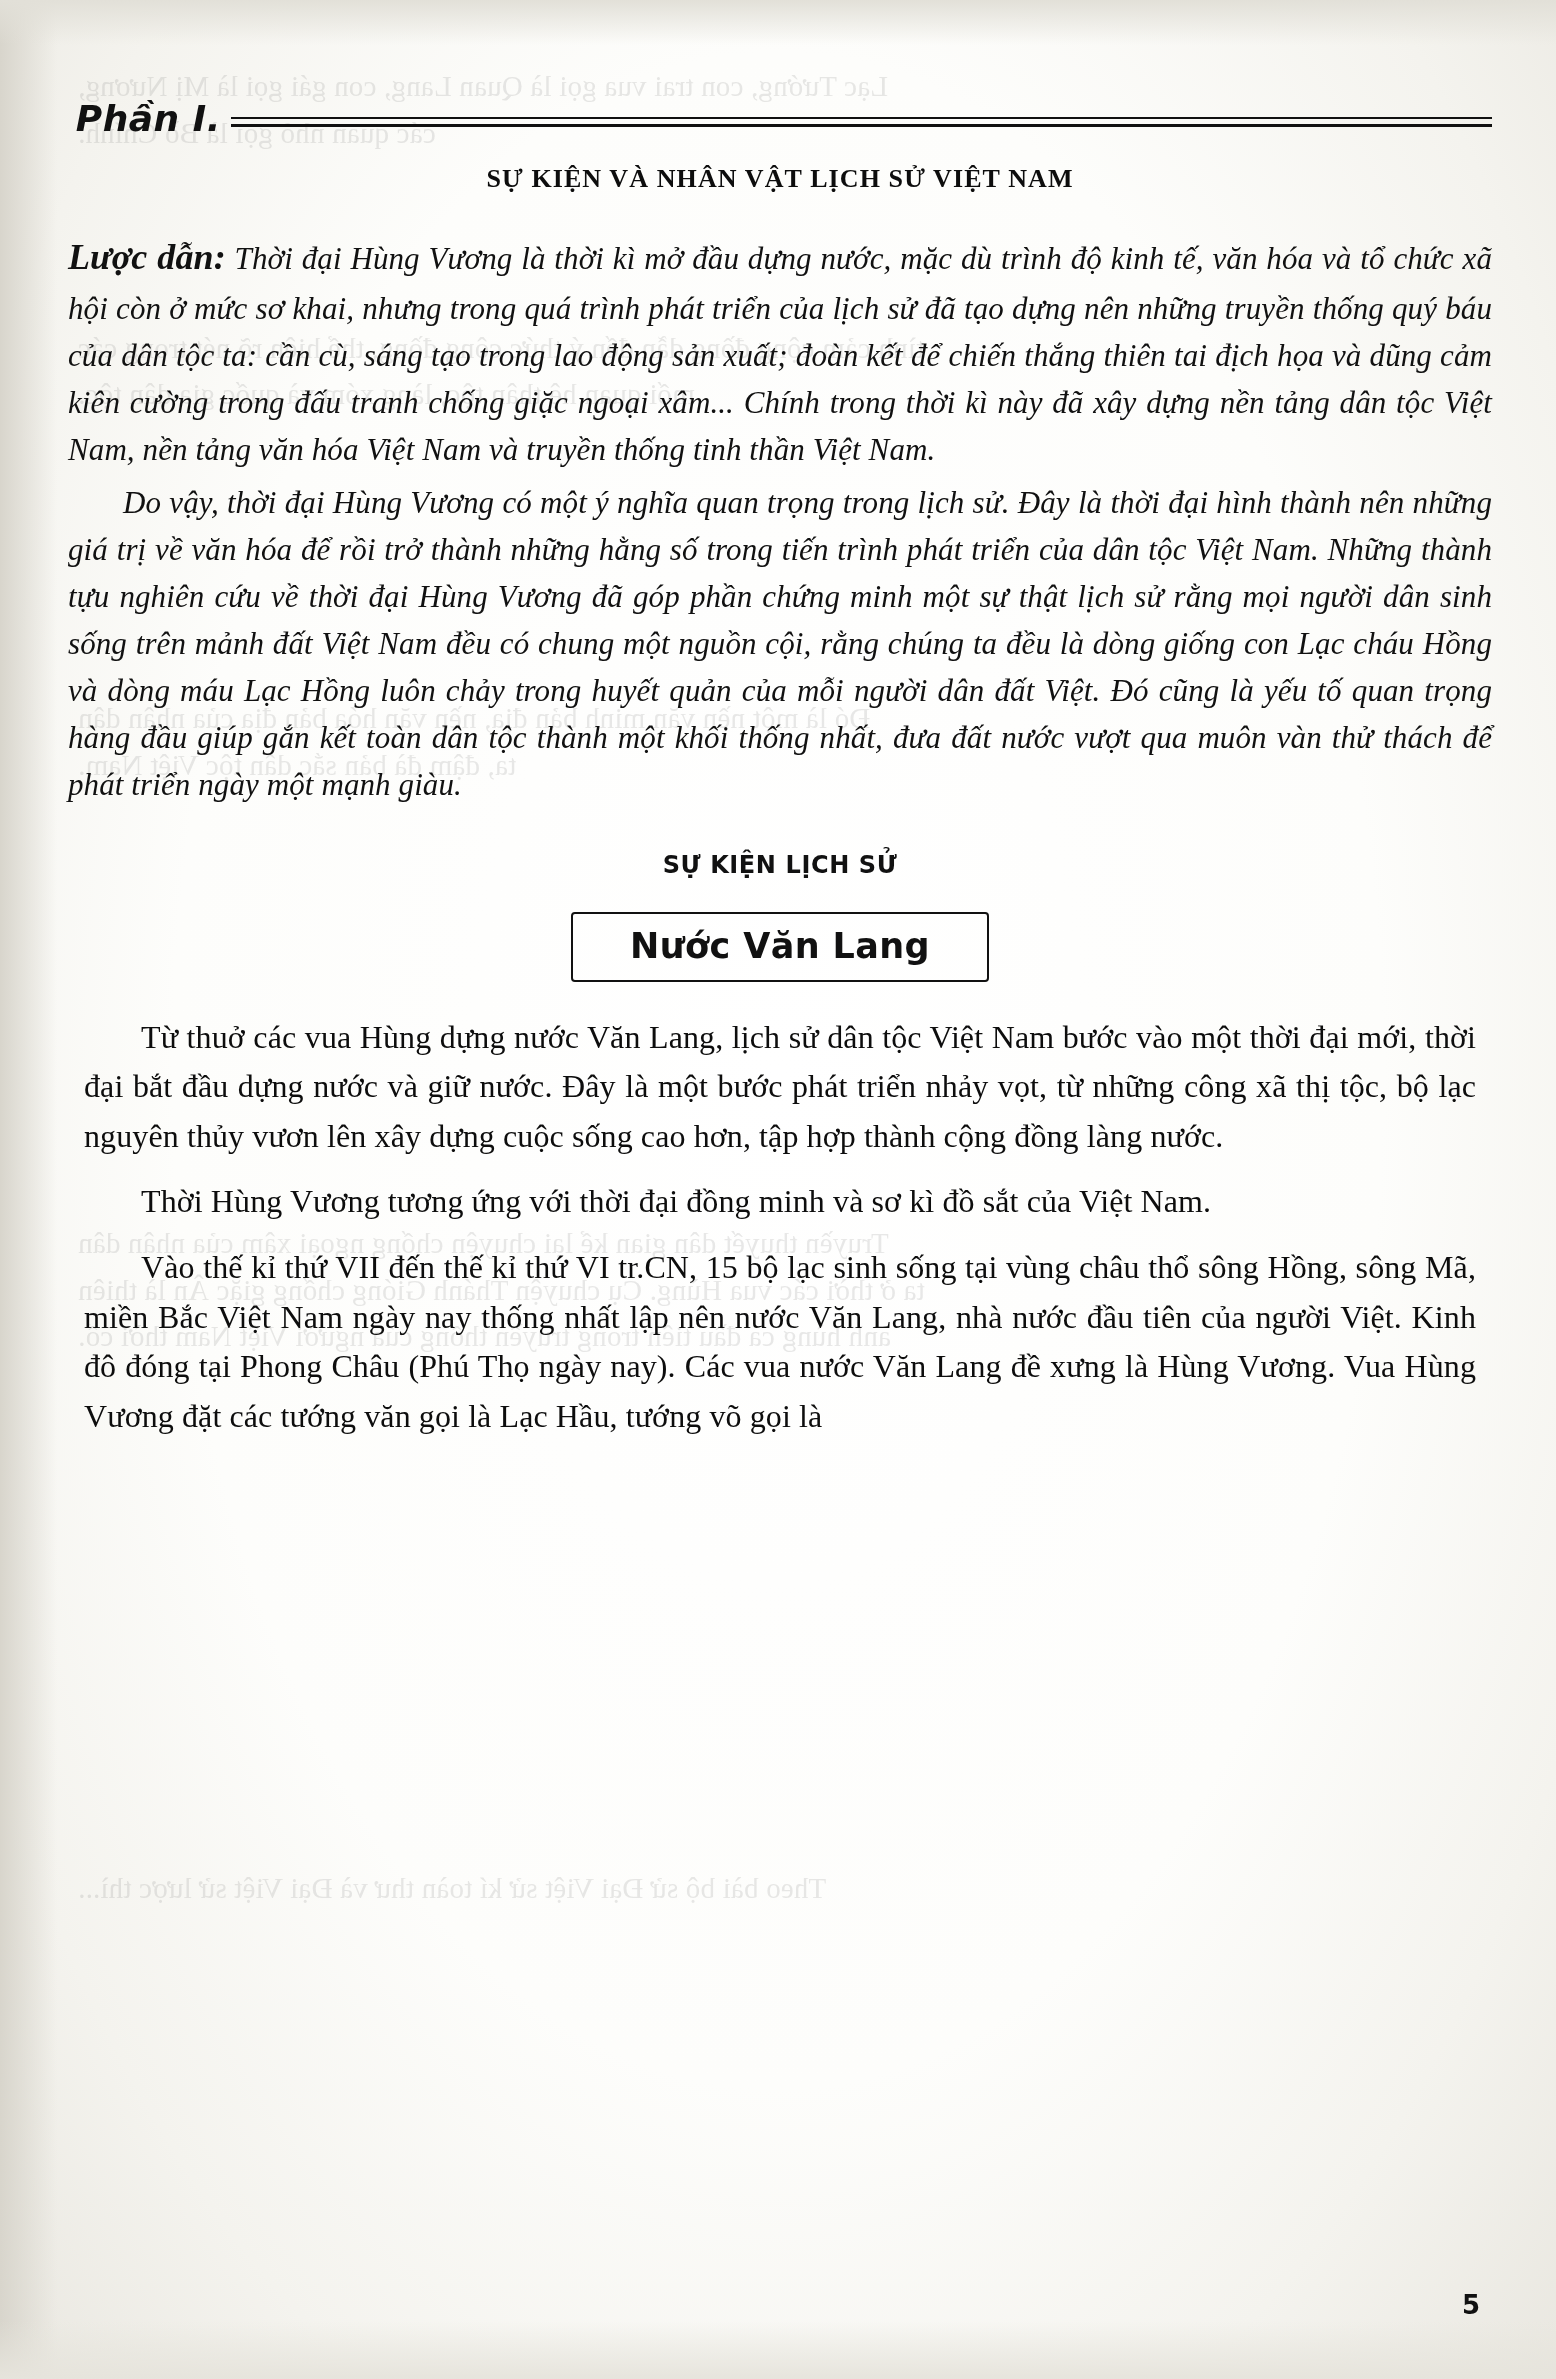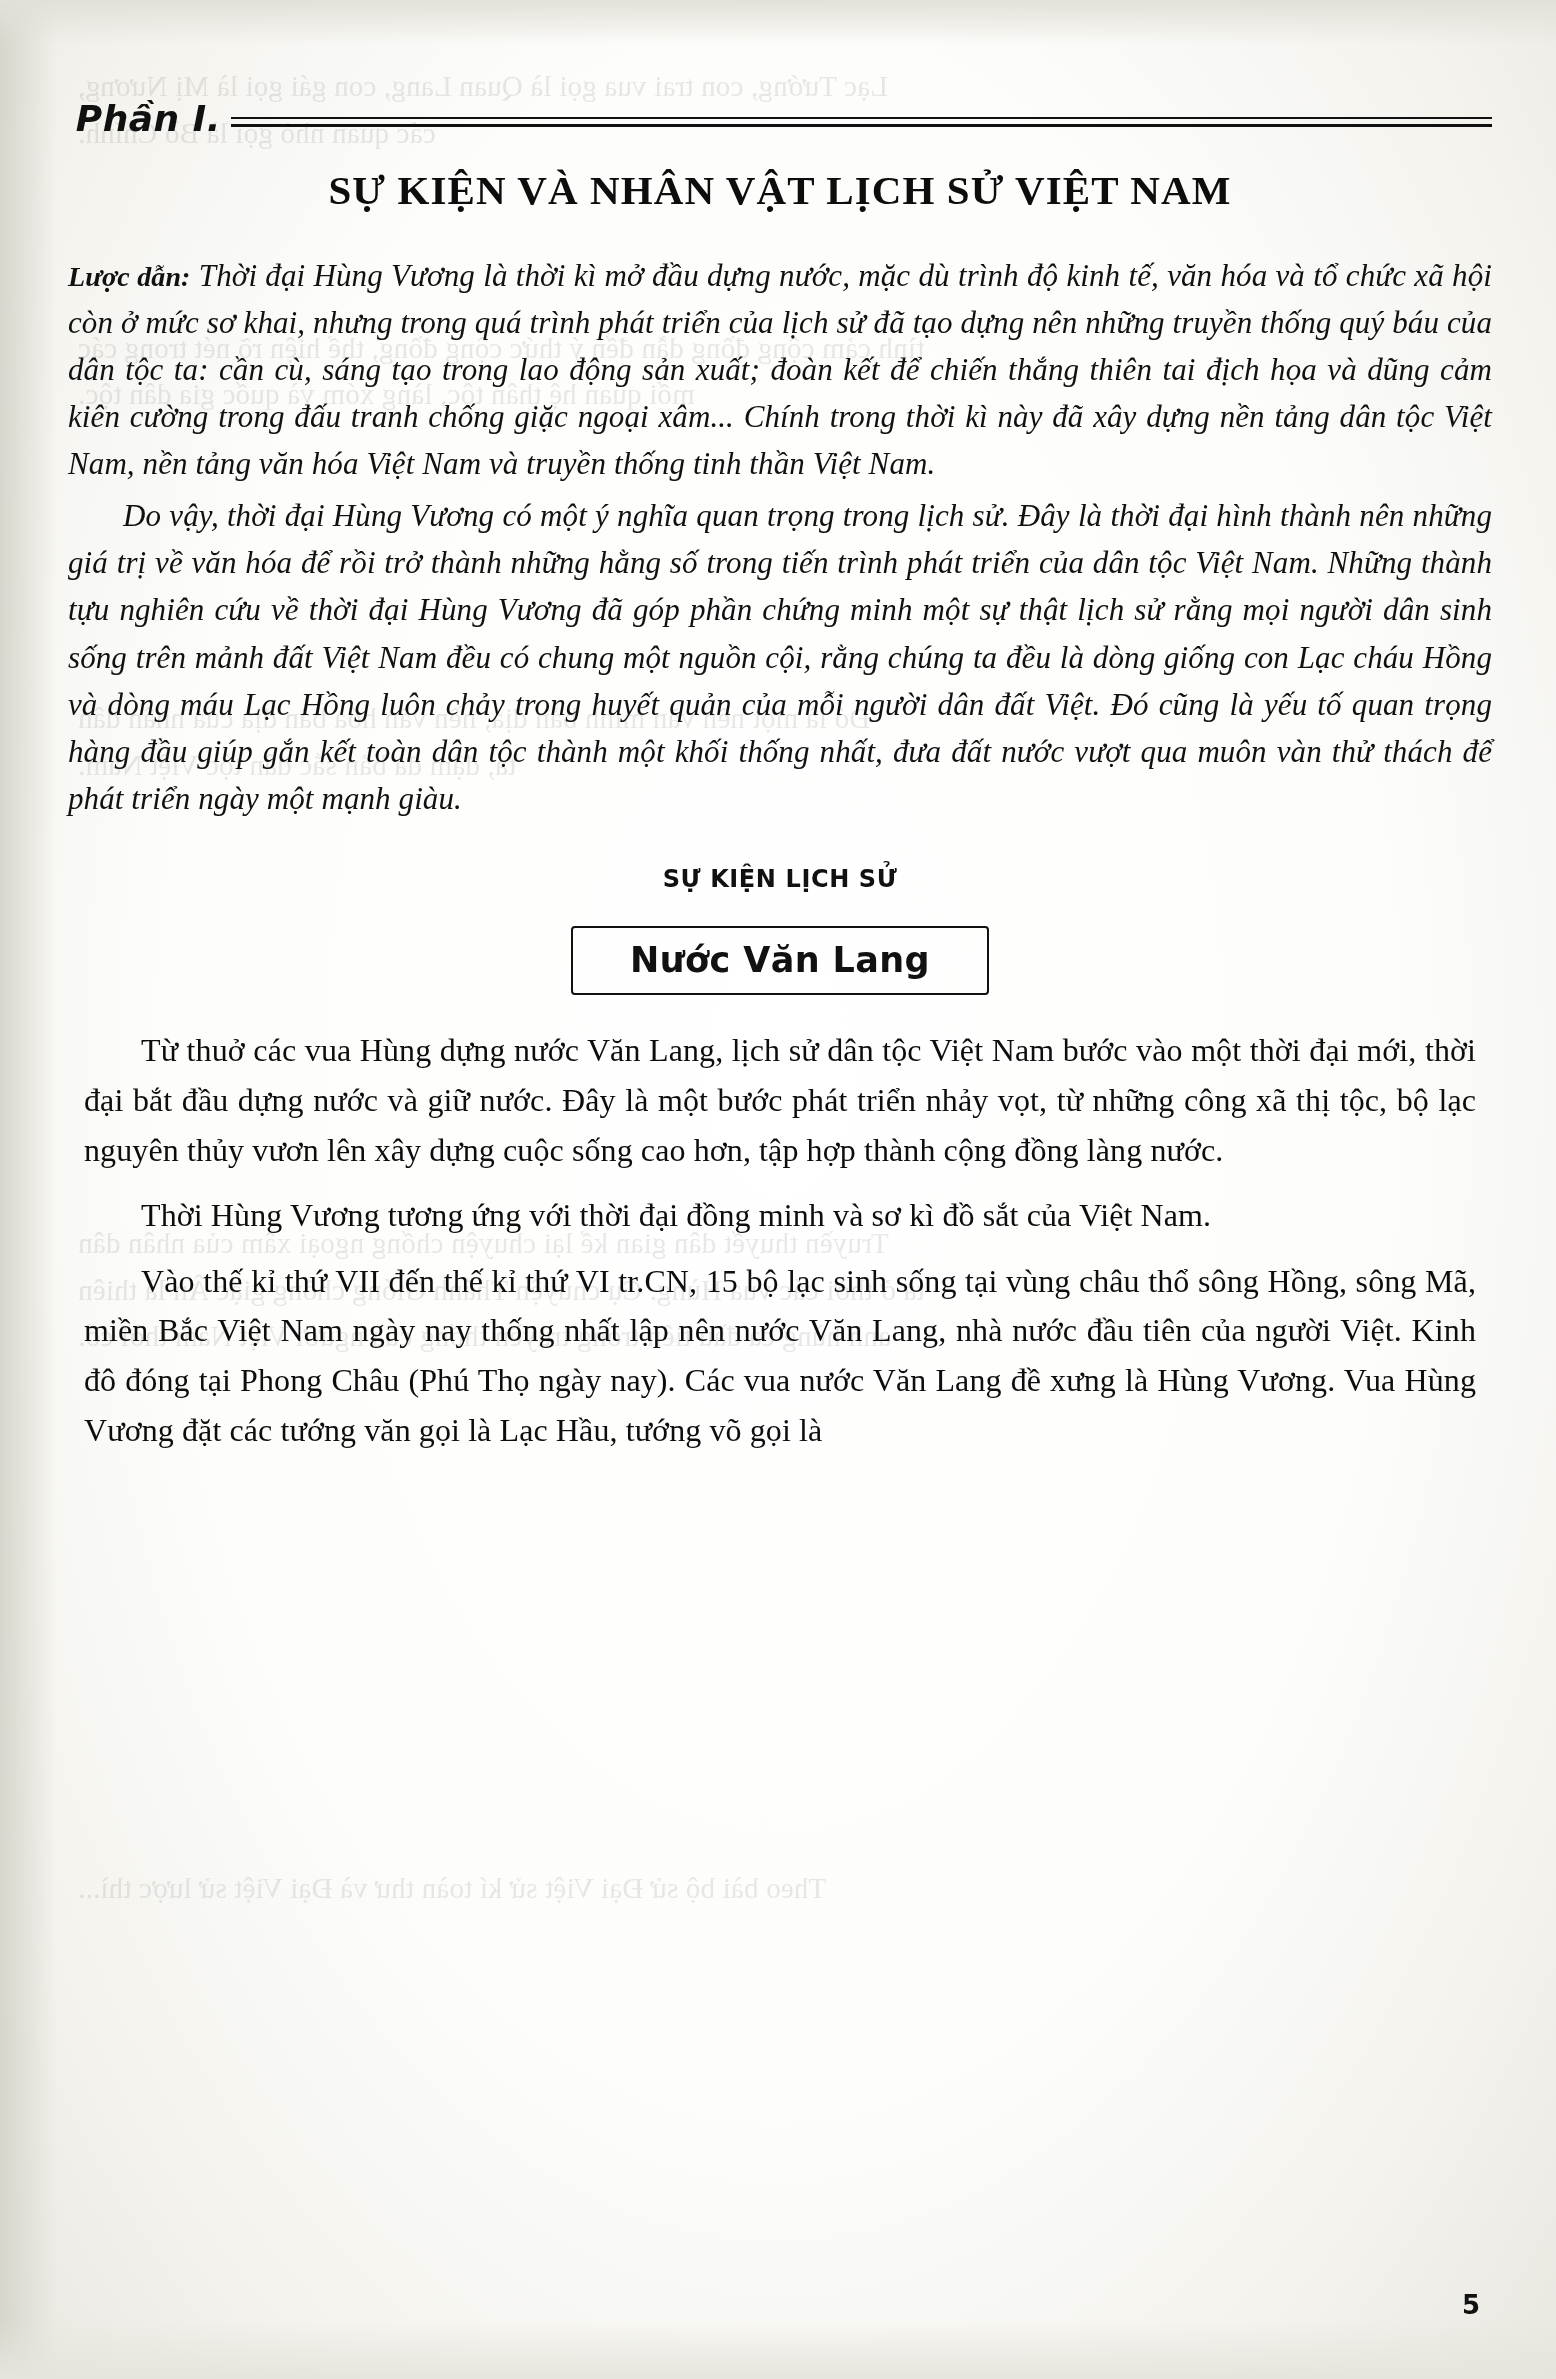--- a/index.html
+++ b/index.html
@@ -73,21 +73,21 @@
     left: 0; right: 0;
     height: 2.9px;
     background: #111;
   }
   .part-rule::before { top: 0; }
   .part-rule::after { top: 7.8px; }
 
   .part-title {
     text-align: center;
     font-family: "Liberation Serif", serif;
-    font-size: 41px;
+    font-size: 26px;
     letter-spacing: 1.1px;
     color: #0d0d0d;
     line-height: 1.42;
     margin: 0 0 5.9px 0;
     padding: 0 19.5px;
   }
   .part-title .l1 { display: block; }
   .part-title .l2 { display: block; }
 
   
@@ -97,21 +97,21 @@
     line-height: 1.52;
     color: #111;
     text-align: justify;
     margin-top: 33px;
     letter-spacing: 0.1px;
   }
   .intro p { margin: 0; }
   .intro p + p { margin-top: 5px; text-indent: 55px; }
   .intro .lead {
     font-weight: bold;
-    font-size: 28px;
+    font-size: 36px;
   }
 
   
   .section-heading {
     text-align: center;
     font-family: "DejaVu Sans", sans-serif;
     font-weight: bold;
     font-size: 24px;
     letter-spacing: 0.6px;
     color: #111;

